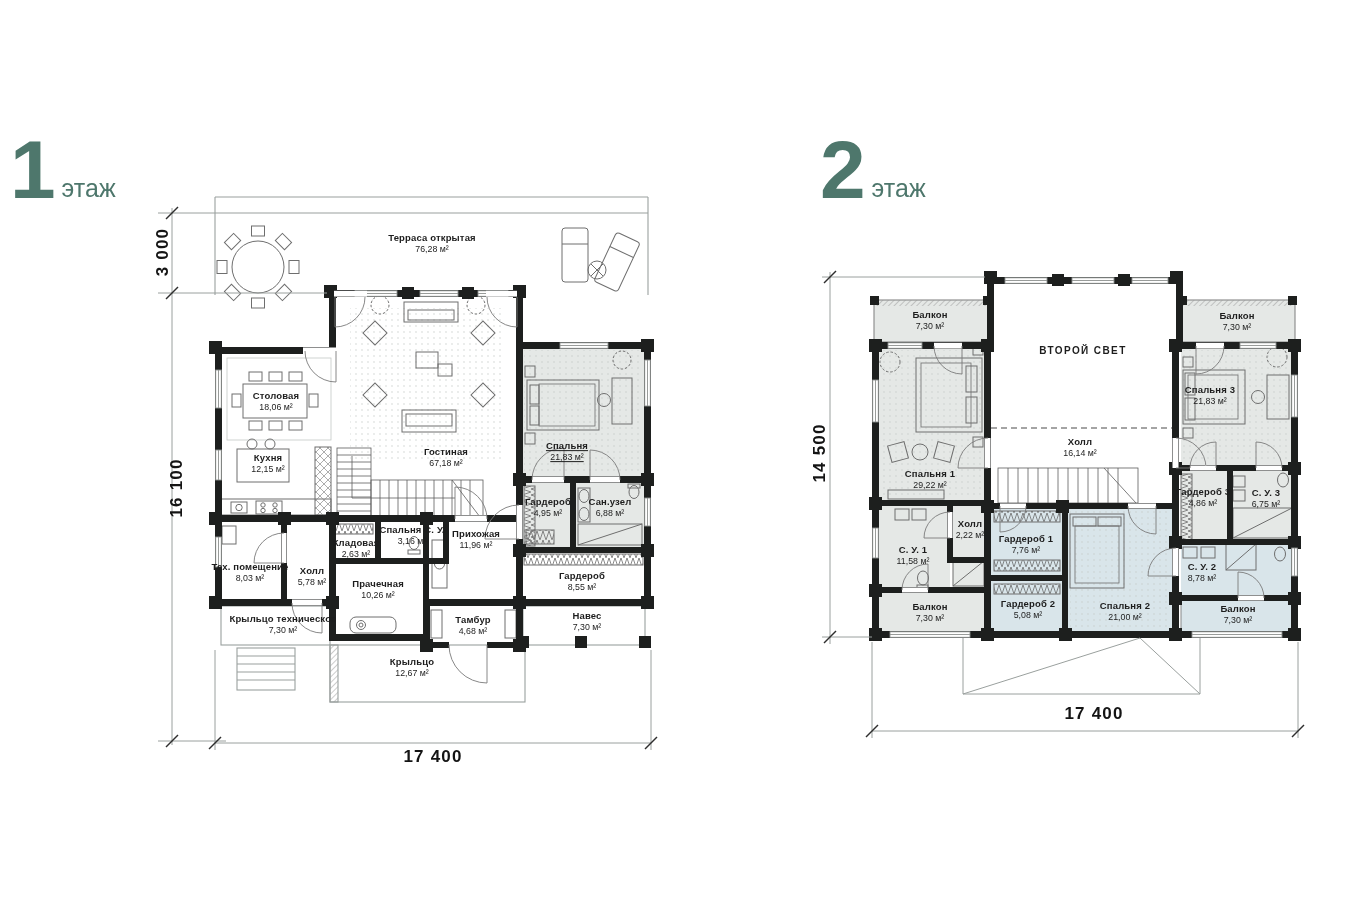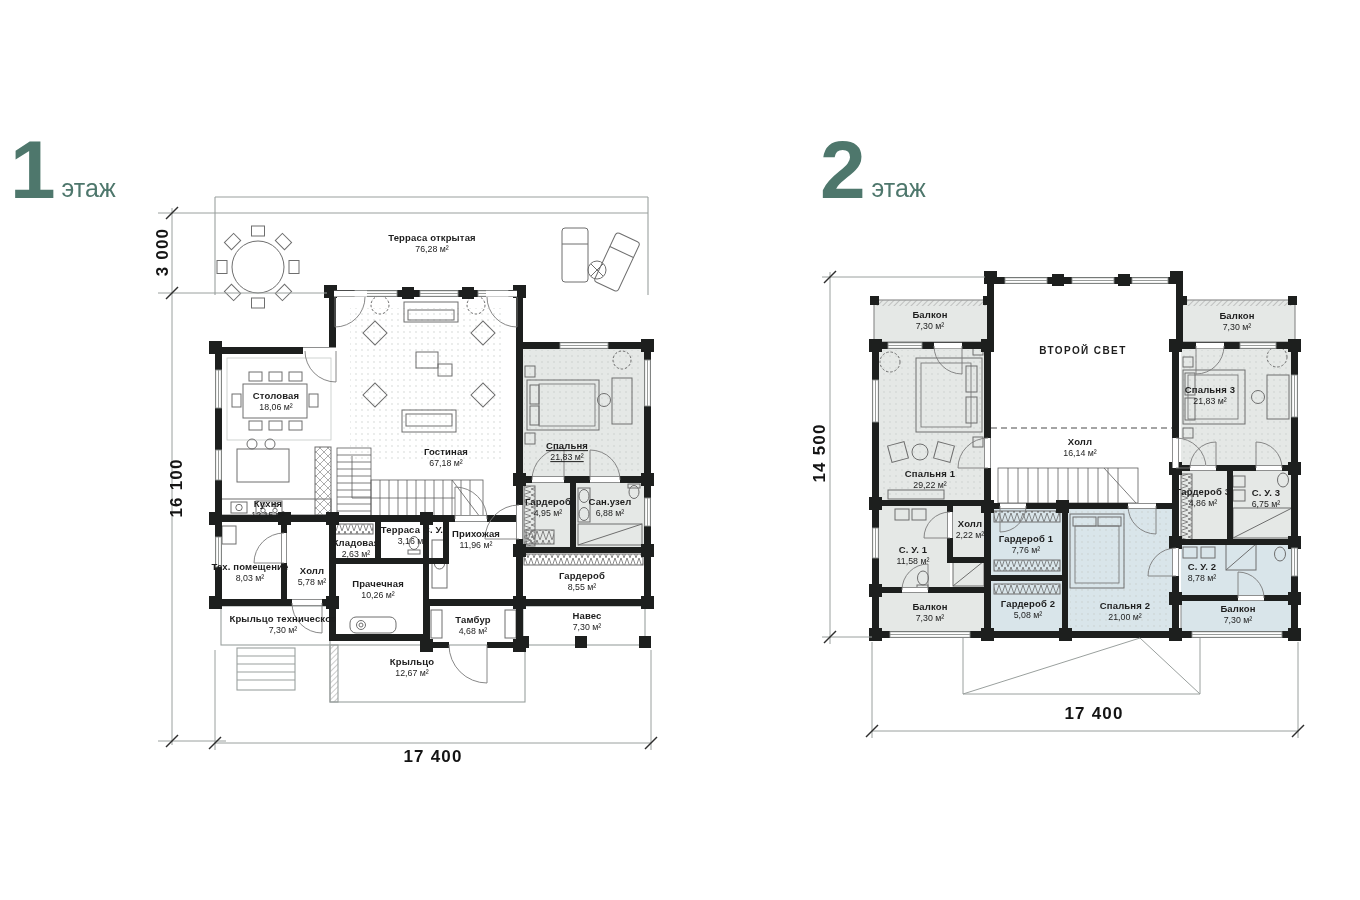--- a/index.html
+++ b/index.html
@@ -606,21 +606,21 @@
 <div class="dim-label" style="left:1094px;top:714px;">17 400</div>
 
 <div class="room-label" style="left:432px;top:244px;">
   <span class="rn">Терраса открытая</span>
       <span class="ra">76,28 м²</span>
     </div>
 <div class="room-label" style="left:276px;top:402px;">
   <span class="rn">Столовая</span>
       <span class="ra">18,06 м²</span>
     </div>
-<div class="room-label" style="left:268px;top:510px;">
+<div class="room-label" style="left:268px;top:464px;">
   <span class="rn">Кухня</span>
       <span class="ra">12,15 м²</span>
     </div>
 <div class="room-label" style="left:406px;top:458px;margin-left:40px;">
   <span class="rn">Гостиная</span>
       <span class="ra">67,18 м²</span>
     </div>
 <div class="room-label" style="left:567px;top:452px;text-decoration:underline;">
   <span class="rn">Спальня</span>
       <span class="ra">21,83 м²</span>
@@ -639,21 +639,21 @@
     </div>
 <div class="room-label" style="left:312px;top:577px;">
   <span class="rn">Холл</span>
       <span class="ra">5,78 м²</span>
     </div>
 <div class="room-label" style="left:356px;top:549px;">
   <span class="rn">Кладовая</span>
       <span class="ra">2,63 м²</span>
     </div>
 <div class="room-label" style="left:412px;top:536px;">
-  <span class="rn">Терраса С. У.</span>
+  <span class="rn">Спальня С. У.</span>
       <span class="ra">3,16 м²</span>
     </div>
 <div class="room-label" style="left:378px;top:590px;">
   <span class="rn">Прачечная</span>
       <span class="ra">10,26 м²</span>
     </div>
 <div class="room-label" style="left:476px;top:540px;">
   <span class="rn">Прихожая</span>
       <span class="ra">11,96 м²</span>
     </div>

